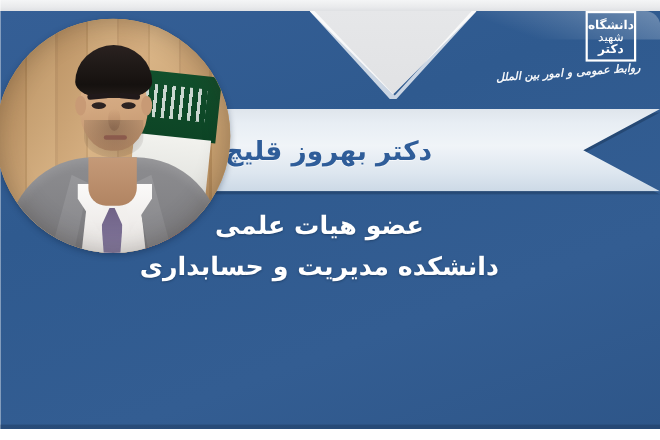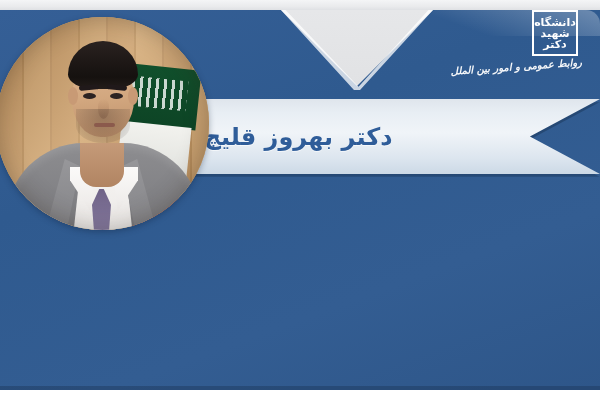--- a/index.html
+++ b/index.html
@@ -312,21 +312,21 @@
     border: 2px solid #ffffff;
     display: flex;
     flex-direction: column;
     align-items: center;
     justify-content: center;
     line-height: 1.0;
     padding: 2px 0;
     box-sizing: border-box;
   }
   .logo-l1 { font-size: 11px; font-weight: bold; letter-spacing: -0.5px; }
-  .logo-l2 { font-size: 11px; font-weight: bold; letter-spacing: -0.5px; }
+  .logo-l2 { font-size: 11px; font-weight: normal; letter-spacing: -0.5px; }
   .logo-l3 { font-size: 11px; font-weight: bold; letter-spacing: -0.5px; }
   .logo-sub {
     position: absolute;
     right: 0px; top: 52px;
     width: 96px;
     font-size: 10px;
     font-style: italic;
     font-weight: bold;
     text-align: center;
     opacity: 0.95;
@@ -416,15 +416,19 @@
 
   <div class="logo">
     <div class="logo-box">
       <span class="logo-l1">دانشگاه</span>
       <span class="logo-l2">شهید</span>
       <span class="logo-l3">دکتر</span>
     </div>
     <div class="logo-sub">روابط عمومی و امور بین الملل</div>
   </div>
 
+  <div class="subtitle">
+    <div class="sub-line1">عضو هیات علمی</div>
+    <div class="sub-line2">دانشکده مدیریت و حسابداری</div>
+  </div>
 
   <div class="bottom-white"></div>
 </div>
 
 </body></html>

